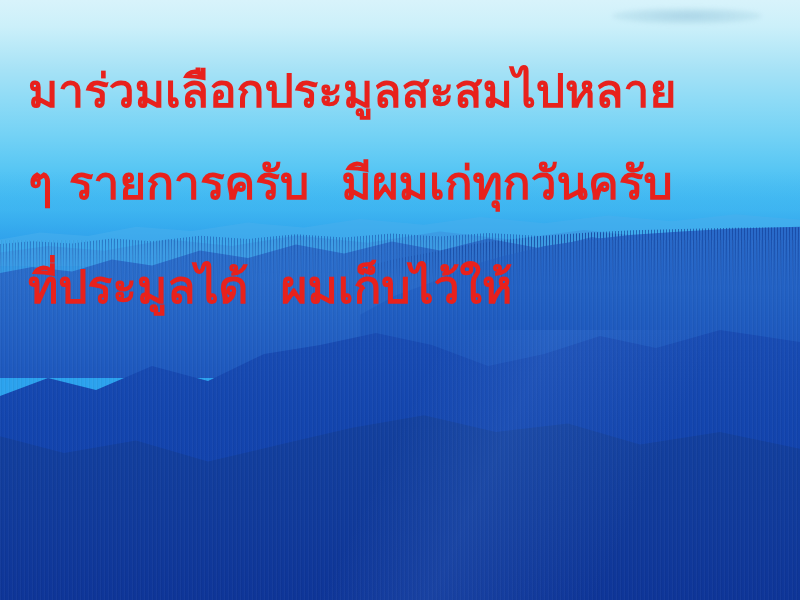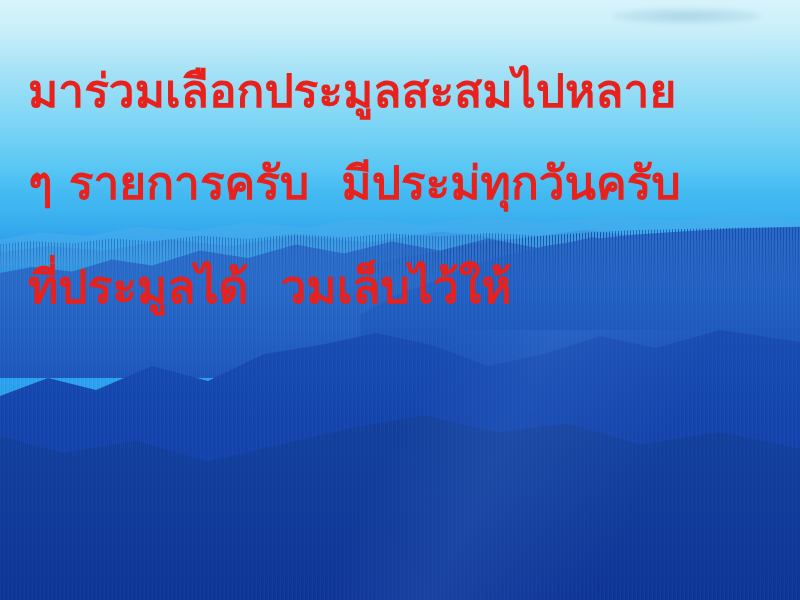--- a/index.html
+++ b/index.html
@@ -259,17 +259,17 @@
   <div class="layer" id="trees-right"></div>
 
   <div class="layer ridge" id="ridge-near"></div>
   <div class="layer ridge" id="ridge-nearest"></div>
 
   <div class="layer" id="grain"></div>
   <div class="layer" id="sheen"></div>
 
   <div id="caption">
     <div class="caption-line" id="caption-line-0">มาร่วมเลือกประมูลสะสมไปหลาย</div>
-    <div class="caption-line" id="caption-line-1">ๆ รายการครับ  มีประม่ทุกวันครับ</div>
-    <div class="caption-line" id="caption-line-2">ที่ประมูลได้  วมเล็บไว้ให้</div>
+    <div class="caption-line" id="caption-line-1">ๆ รายการครับ  มีผมเก่ทุกวันครับ</div>
+    <div class="caption-line" id="caption-line-2">ที่ประมูลได้  ผมเก็บไว้ให้</div>
   </div>
 
 </div>
 
 </body></html>

